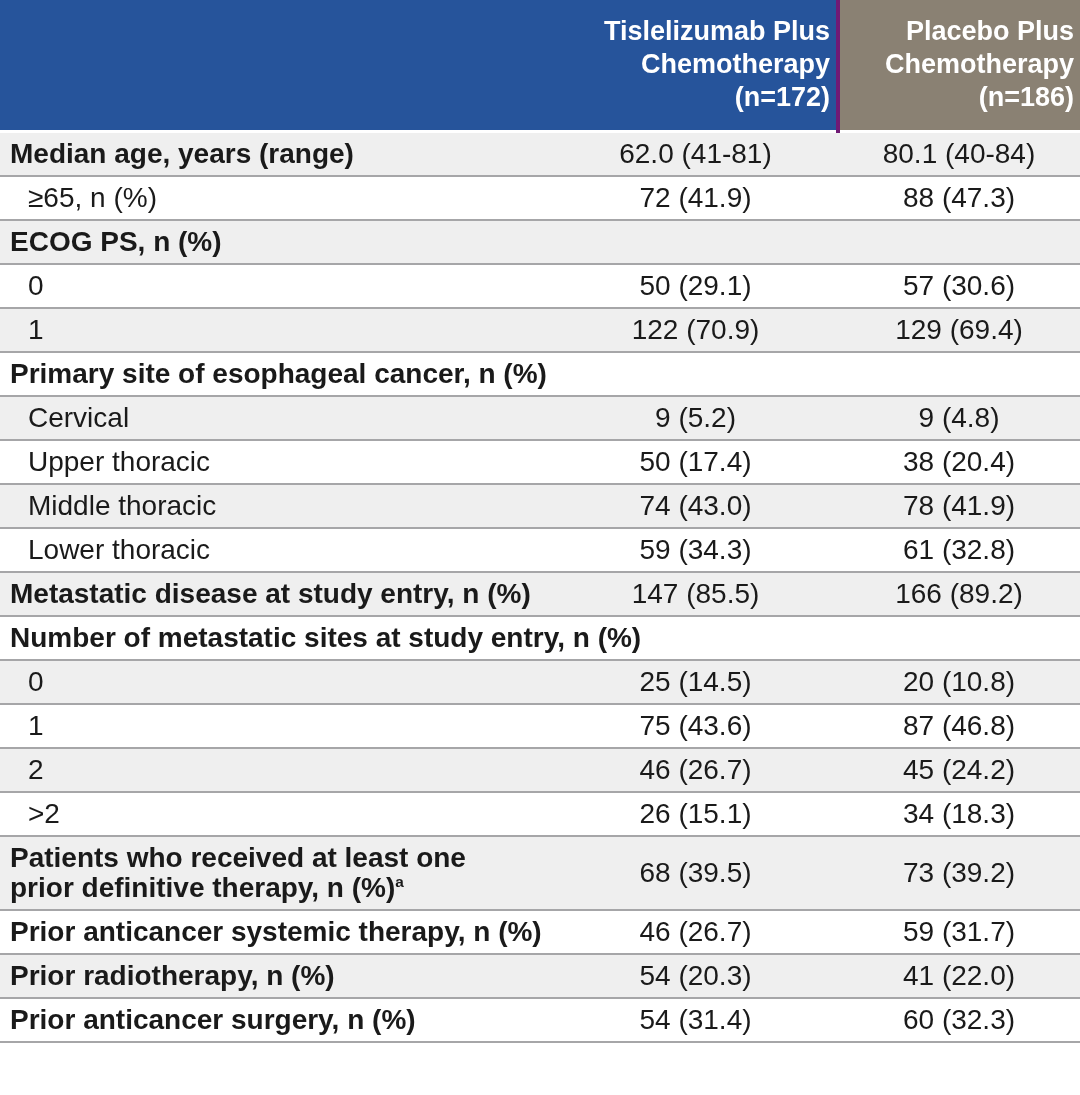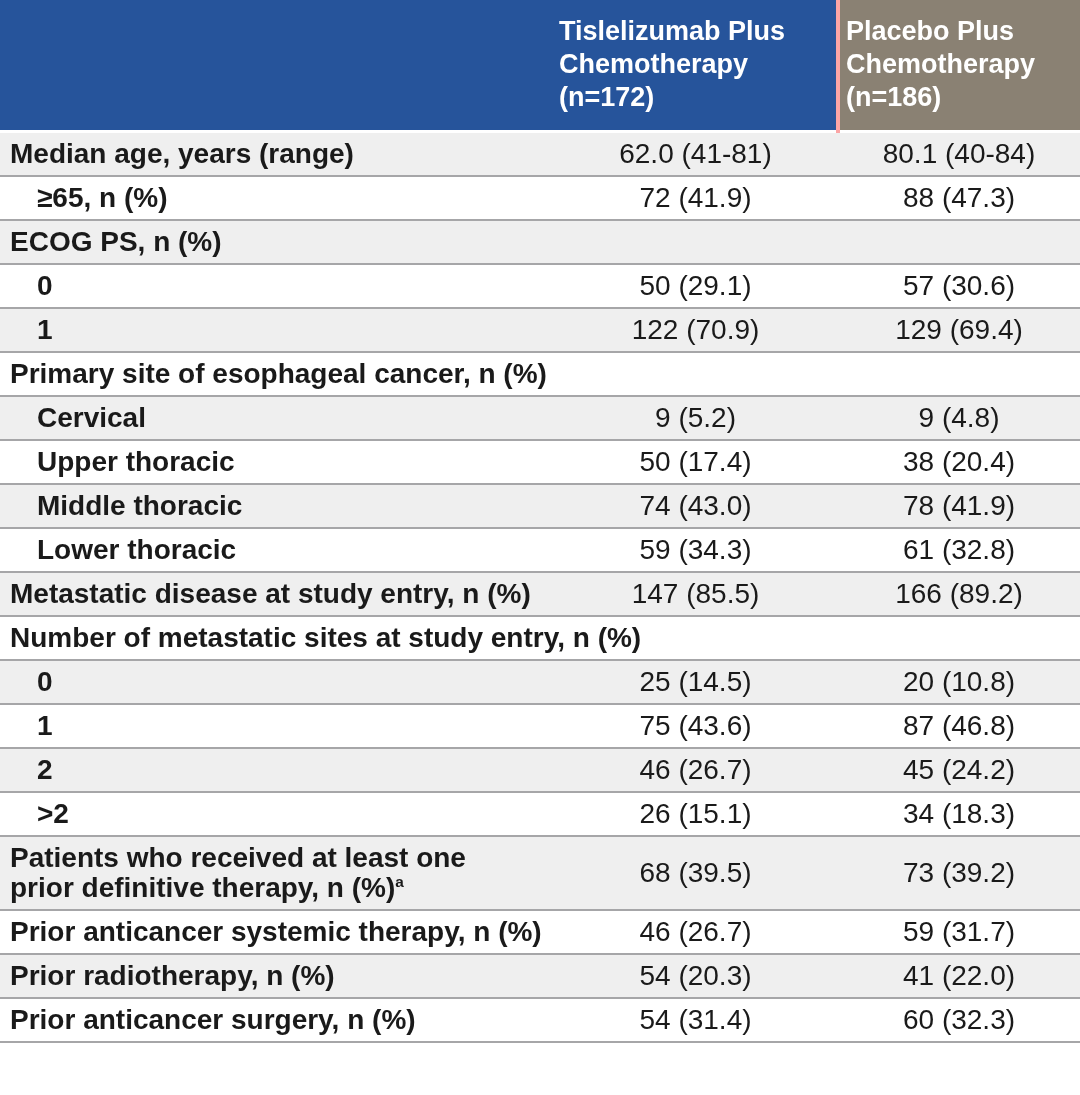--- a/index.html
+++ b/index.html
@@ -24,48 +24,48 @@
     border-collapse: collapse;
     table-layout: fixed;
   }
   thead th {
     height: 131px;
     background: var(--header-blue);
     color: var(--header-text);
     font-weight: bold;
     font-size: 27px;
     line-height: 33px;
-    text-align: left;
+    text-align: right;
     vertical-align: middle;
     border-bottom: 3px solid #FFFFFF;
     padding: 0 6px;
   }
   thead th.placebo {
     background: var(--header-taupe);
-    border-left: 4px solid #fca5a5;
+    border-left: 4px solid #701a75;
   }
   tbody td {
     font-size: 28px;
     line-height: 30px;
     color: var(--text);
     border-bottom: 2px solid var(--separator);
     padding: 6px 0;
     vertical-align: middle;
   }
   tbody tr:nth-child(odd)  { background: var(--row-shade); }
   tbody tr:nth-child(even) { background: var(--row-white); }
   td.lbl {
     text-align: left;
     padding-left: 10px;
     white-space: nowrap;
     margin-top: 32px;
   }
   td.lbl.wrap { white-space: normal; }
   td.lbl.bold { font-weight: bold; }
-  td.lbl.indent { padding-left: 37px; font-weight: bold; }
+  td.lbl.indent { padding-left: 28px; }
   td.val { text-align: center; }
   sup {
     font-size: 0.55em;
     vertical-align: super;
     line-height: 0;
   }
 </style>
 </head>
 <body>
 

